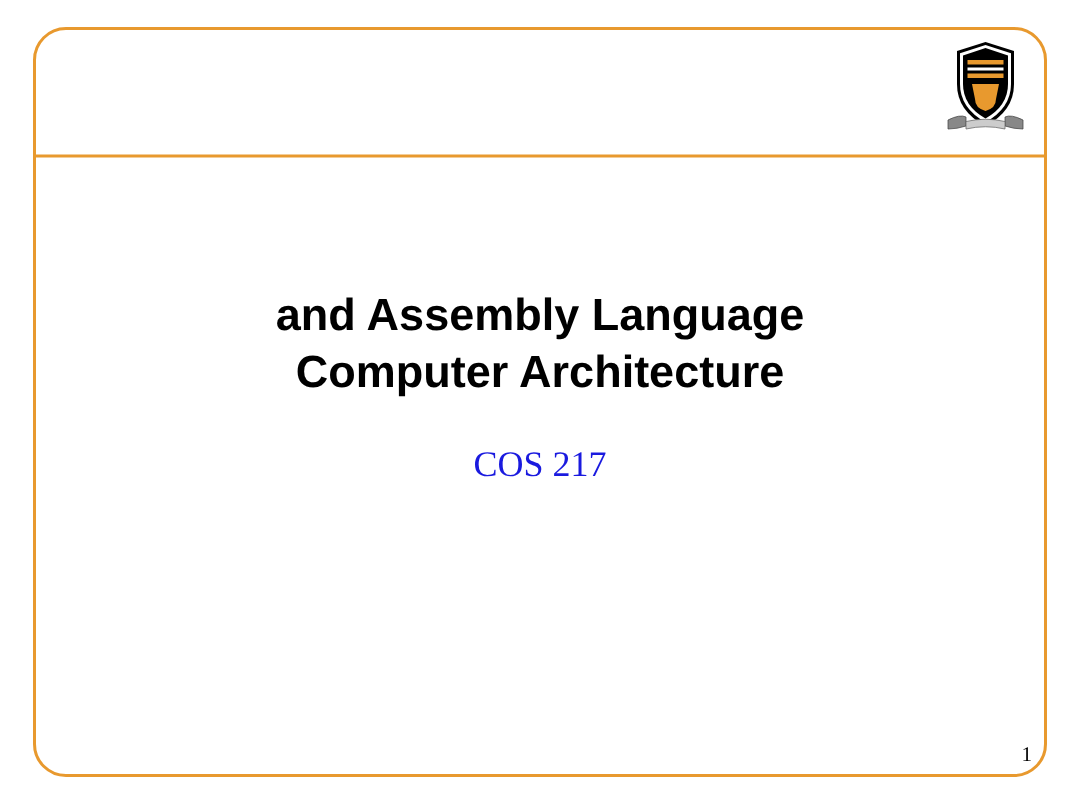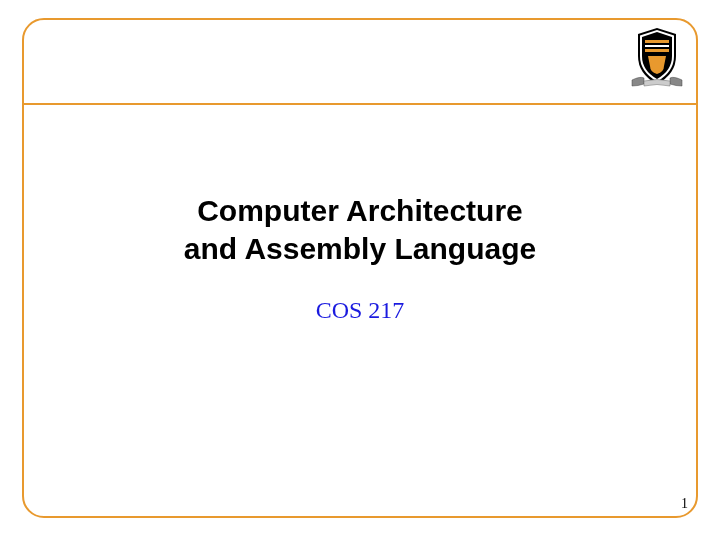--- a/index.html
+++ b/index.html
@@ -78,18 +78,18 @@
     <rect x="15" y="19" width="24" height="2" fill="#fff"></rect>
     <rect x="15" y="23" width="24" height="3" fill="#e8992e"></rect>
     <path d="M18 30 L36 30 L34 40 Q34 46 27 48 Q20 46 20 40 Z" fill="#e8992e"></path>
     <path d="M2 54 Q10 50 14 52 L14 58 Q8 60 2 60 Z" fill="#888" stroke="#444" stroke-width="0.5"></path>
     <path d="M52 54 Q44 50 40 52 L40 58 Q46 60 52 60 Z" fill="#888" stroke="#444" stroke-width="0.5"></path>
     <path d="M14 55 Q27 52 40 55 L40 60 Q27 57 14 60 Z" fill="#ccc" stroke="#666" stroke-width="0.5"></path>
   </svg>
 </div>
 
 <div class="title-block">
+  <div class="title-line">and Assembly Language</div>
   <div class="title-line">Computer Architecture</div>
-  <div class="title-line">and Assembly Language</div>
   <div class="subtitle">COS 217</div>
 </div>
 
 <div class="page-number">1</div>
 
 </body></html>

